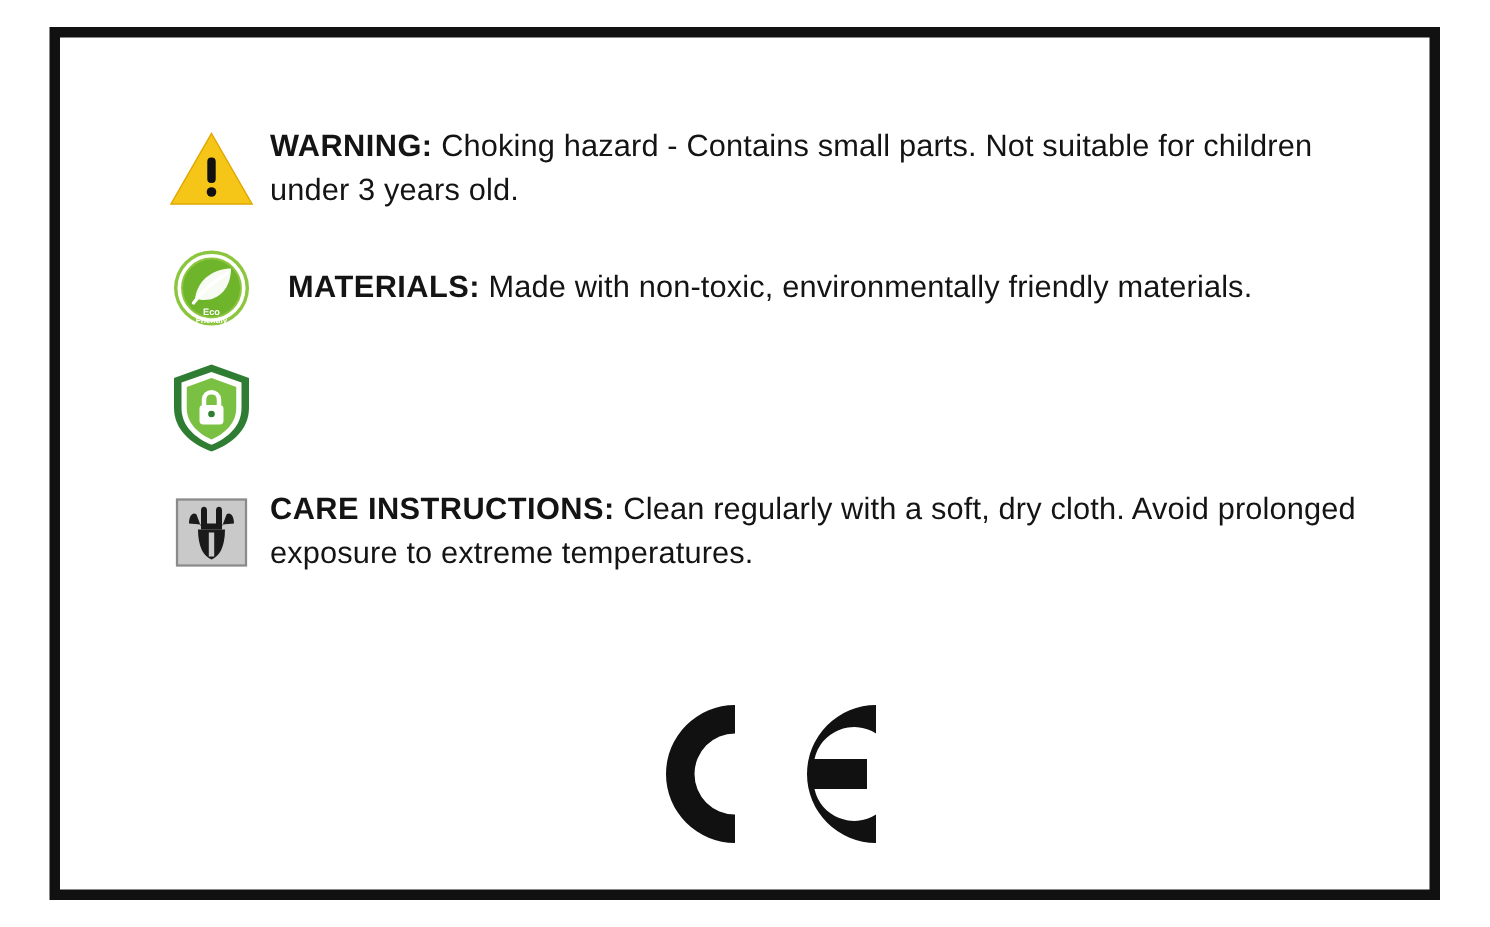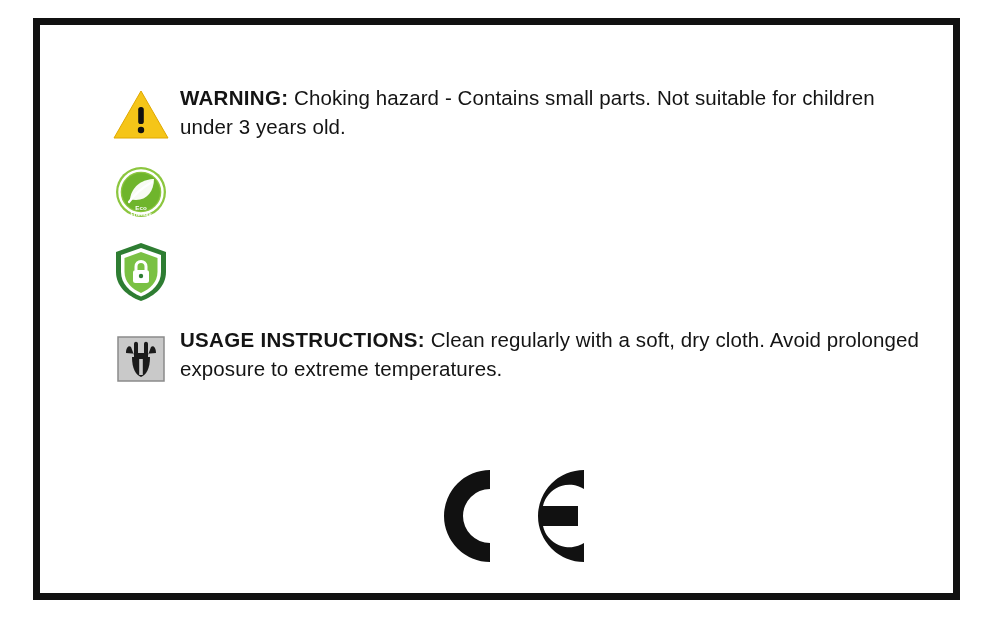--- a/index.html
+++ b/index.html
@@ -24,21 +24,21 @@
     box-sizing: border-box;
   }
   .rows {
     position: absolute;
     left: 62px;
     top: 58px;
     width: 820px;
   }
   .row {
     display: flex;
-    align-items: flex-end;
+    align-items: center;
     margin-bottom: 22px;
   }
   .icon-cell {
     width: 78px;
     min-width: 78px;
     display: flex;
     justify-content: center;
     align-items: flex-start;
     padding-top: 2px;
   }
@@ -98,20 +98,23 @@
         <svg width="54" height="54" viewBox="0 0 54 54" aria-hidden="true">
           <circle cx="27" cy="27" r="25" fill="#8CC63F"></circle>
           <circle cx="27" cy="27" r="21.5" fill="none" stroke="#ffffff" stroke-width="2.4"></circle>
           <circle cx="27" cy="27" r="19" fill="#6FB52C"></circle>
           <path d="M16 34 C18 20 30 14 40 14 C40 26 33 35 22 35 C20 35 18 34.6 16 34 Z" fill="#ffffff" opacity="0.95"></path>
           <path d="M15 37 C20 30 28 23 38 17" stroke="#ffffff" stroke-width="2.2" fill="none" stroke-linecap="round"></path>
           <text x="27" y="45" font-family="Liberation Sans, sans-serif" font-size="6.2" font-weight="bold" fill="#ffffff" text-anchor="middle">Eco</text>
           <text x="27" y="50.5" font-family="Liberation Sans, sans-serif" font-size="5.4" font-weight="bold" fill="#ffffff" text-anchor="middle">Friendly</text>
         </svg>
       </div>
+      <div class="text-cell">
+        <span class="lead">MATERIALS:</span><span> Made with non-toxic, environmentally friendly materials.</span>
+      </div>
     </div>
 
     <div class="row row-usage">
       <div class="icon-cell">
         <svg width="56" height="62" viewBox="0 0 56 62" aria-hidden="true">
           <path d="M28 2 L53 11 V31 C53 45 42 55 28 60 C14 55 3 45 3 31 V11 Z" fill="#2E7D32"></path>
           <path d="M28 7 L48 14 V31 C48 43 39 51 28 55.5 C17 51 8 43 8 31 V14 Z" fill="#ffffff"></path>
           <path d="M28 11 L44.5 17 V31 C44.5 41 37 48 28 52 C19 48 11.5 41 11.5 31 V17 Z" fill="#7AC143"></path>
           <rect x="20" y="29" width="16" height="13" rx="2.5" fill="#ffffff"></rect>
           <path d="M23 29 V25.5 C23 22.5 25.2 20.5 28 20.5 C30.8 20.5 33 22.5 33 25.5 V29" fill="none" stroke="#ffffff" stroke-width="3"></path>
@@ -125,21 +128,21 @@
         <svg width="50" height="48" viewBox="0 0 50 48" aria-hidden="true">
           <rect x="2" y="2" width="46" height="44" fill="#C9C9C9" stroke="#8A8A8A" stroke-width="1.5"></rect>
           <path d="M10 18 C10 12 13 10 15 12 L18 20 V9 C18 6 22 6 22 9 V19" fill="#1a1a1a"></path>
           <path d="M40 18 C40 12 37 10 35 12 L32 20 V9 C32 6 28 6 28 9 V19" fill="#1a1a1a"></path>
           <rect x="18" y="18" width="14" height="4" fill="#1a1a1a"></rect>
           <path d="M16 22 C16 34 20 40 25 42 C30 40 34 34 34 22 Z" fill="#1a1a1a"></path>
           <rect x="23.2" y="24" width="3.6" height="16" fill="#C9C9C9"></rect>
         </svg>
       </div>
       <div class="text-cell">
-        <span class="lead">USAGE INSTRUCTIONS:</span><span> Clean regularly with a soft, dry cloth. Avoid prolonged exposure to extreme temperatures.</span>
+        <span class="lead">CARE INSTRUCTIONS:</span><span> Clean regularly with a soft, dry cloth. Avoid prolonged exposure to extreme temperatures.</span>
       </div>
     </div>
 
   </div>
 
   <div class="ce-wrap">
     <svg class="ce-mark" width="190" height="118" viewBox="0 0 190 118" aria-hidden="true">
       <path d="M88 13 A46 46 0 1 0 88 105 L88 86 A27 27 0 1 1 88 32 Z" fill="#111111"></path>
       <path d="M182 13 A46 46 0 1 0 182 105 L182 86 A27 27 0 0 1 141 69 L176 69 L176 49 L141 49 A27 27 0 0 1 182 32 Z" fill="#111111"></path>
     </svg>

